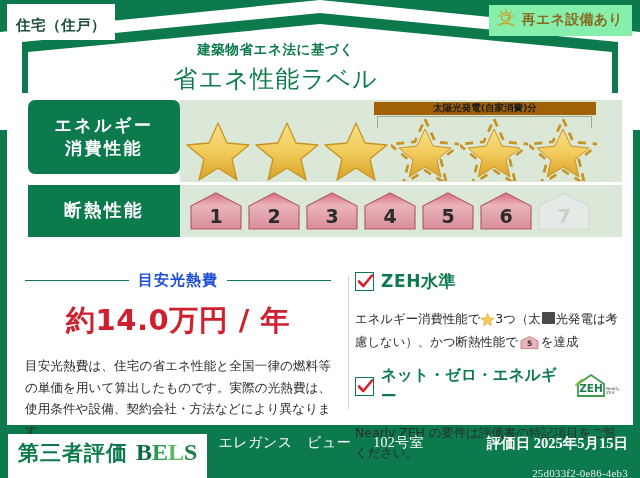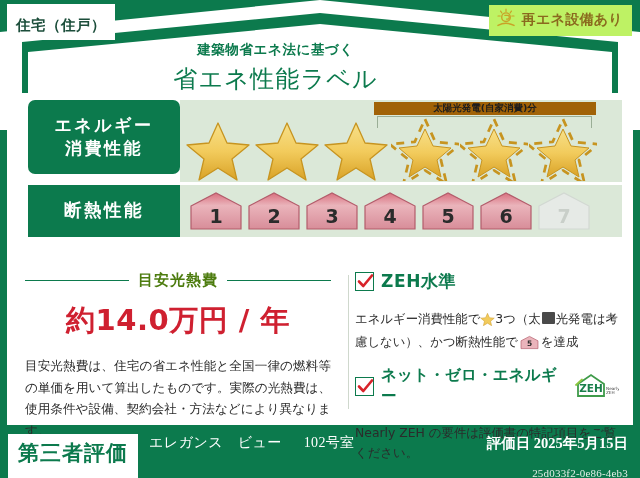--- a/index.html
+++ b/index.html
@@ -22,21 +22,21 @@
     color: #1b4d3a;
     font-size: 14.5px; font-weight: bold;
     padding: 12px 9px 5px 9px;
     letter-spacing: 0.5px;
     z-index: 6;
   }
 
   
   .badge-renew {
     position: absolute; right: 8px; top: 5px;
-    background: #bef264;
+    background: #86efac;
     padding: 3px 9px 4px 6px;
     display: flex; align-items: center; gap: 5px;
     z-index: 6;
     justify-content: flex-end;
   }
   .badge-renew .txt {
     color: #8a6a1e; font-size: 14px; font-weight: bold;
     letter-spacing: 0.3px;
   }
 
@@ -147,21 +147,21 @@
   }
   .col-right { width: 286px; position: relative; padding: 9px 14px 0 8px; }
 
   
   .cost-head {
     display: flex; align-items: center; gap: 9px;
     margin-top: 2px;
   }
   .cost-head .rule { flex: 1; height: 1.6px; background: #0c7a4d; }
   .cost-head .t {
-    color: #4d7c0f; font-size: 15px; font-weight: bold; letter-spacing: 1px;
+    color: #1d4ed8; font-size: 15px; font-weight: bold; letter-spacing: 1px;
   }
   .cost-value {
     text-align: center; margin-top: 11px;
     color: #cf2030; font-size: 29px; font-weight: bold;
     letter-spacing: 0.5px;
   }
   .cost-note {
     margin-top: 14px; color: #2b2b2b;
     font-size: 12.6px; line-height: 1.72; text-align: justify;
   }
@@ -433,20 +433,21 @@
           <div class="zeh-text">Nearly ZEH の要件は評価書の特記項目をご覧ください。</div>
         </div>
 
       </div>
     </div>
   </div>
 
   <div class="footer">
     <div class="bels-box">
       <span class="bels-jp">第三者評価</span>
+      <span class="bels-en"><span>B</span><span>E</span><span>L</span><span>S</span></span>
     </div>
     <div class="bldg-name">エレガンス　ビュー</div>
     <div class="room-no">102号室</div>
     <div class="footer-right">
       <div class="eval-date">評価日 2025年5月15日</div>
       <div class="eval-id">25d033f2-0e86-4eb3</div>
     </div>
   </div>
 
 </div>

